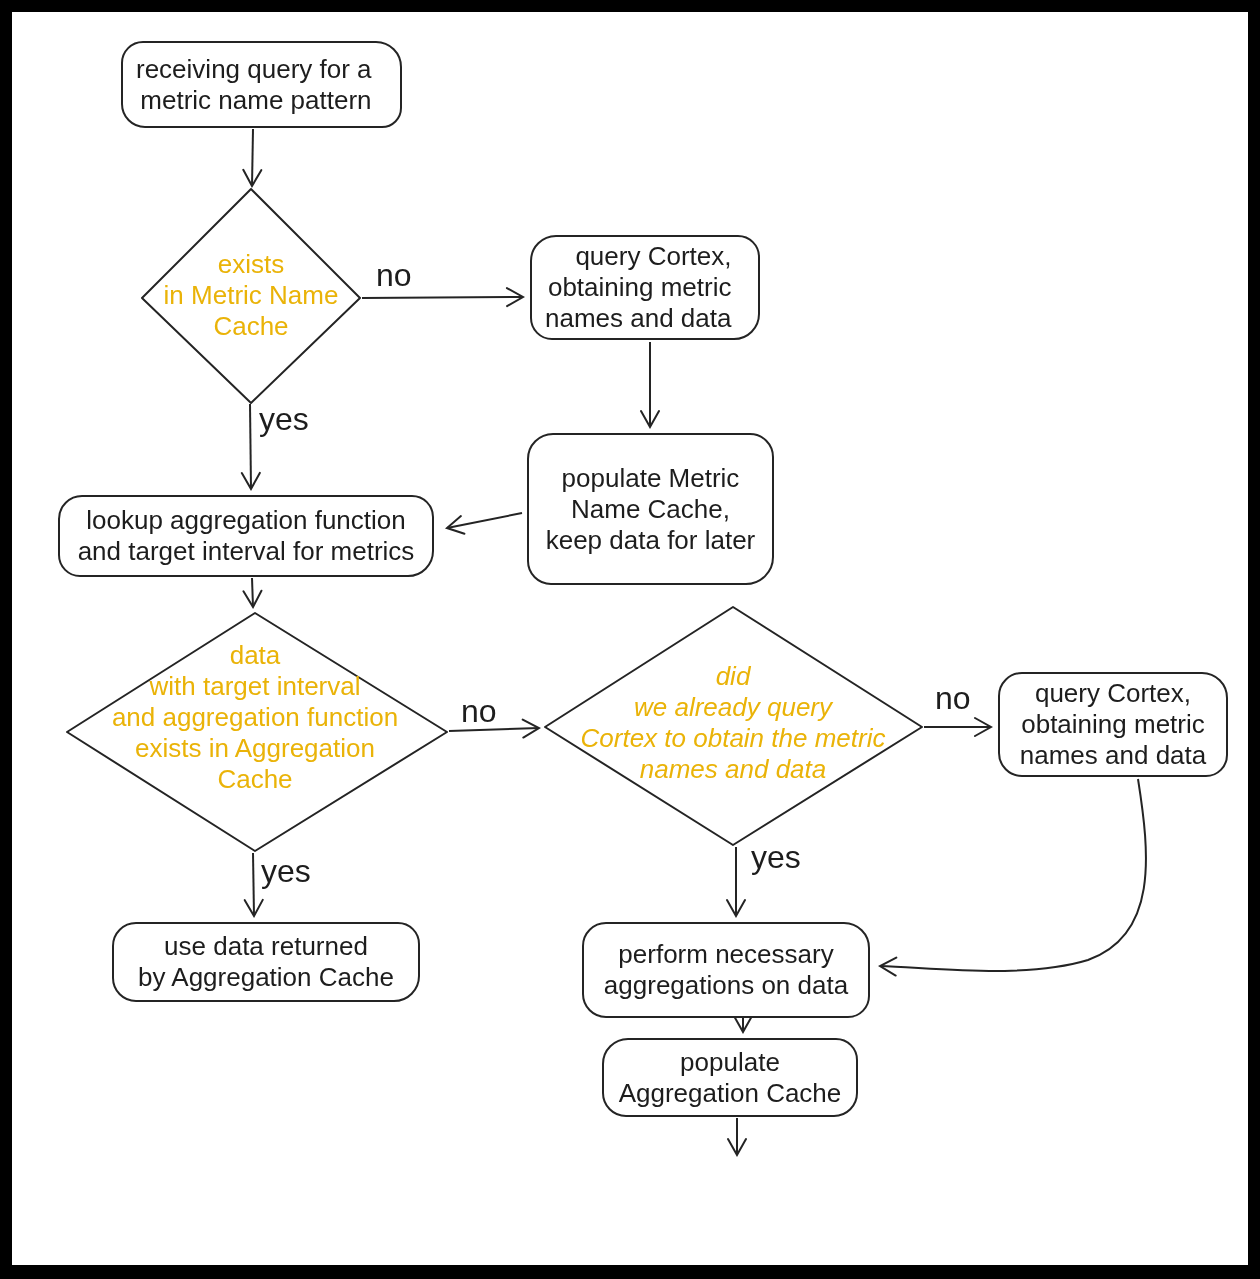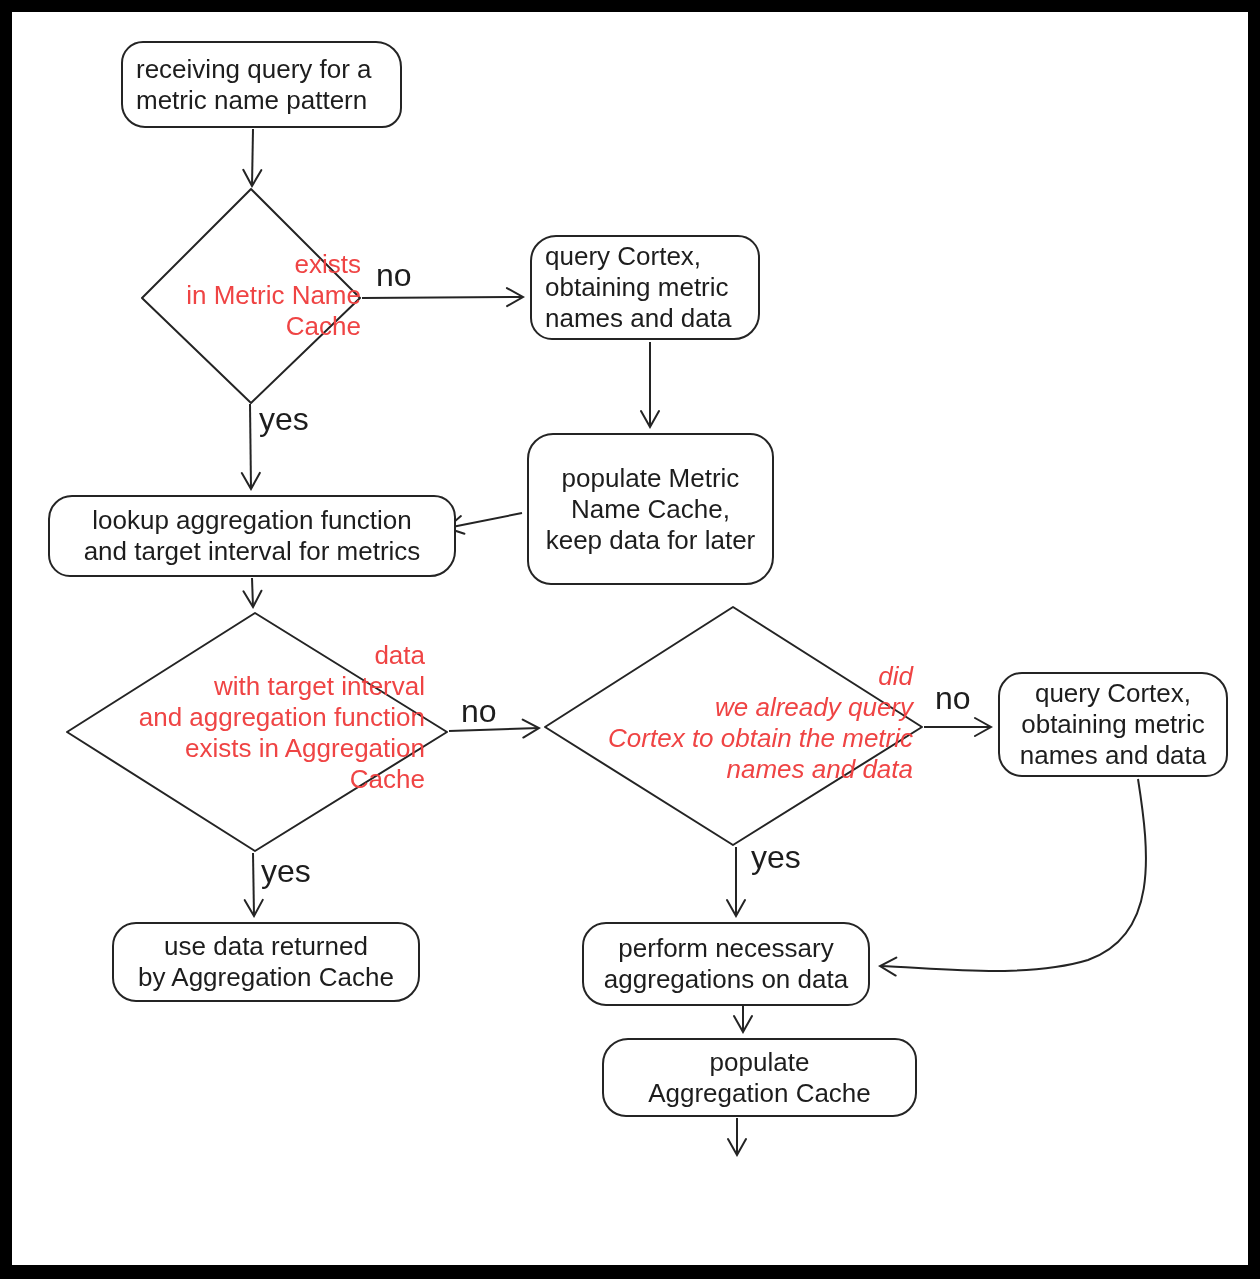--- a/index.html
+++ b/index.html
@@ -26,26 +26,26 @@
     border: 2px solid #242424;
     box-sizing: border-box;
     display: flex;
     align-items: center;
     color: #1d1d1d;
     font-size: 26px;
     line-height: 31px;
     white-space: pre-line;
   }
   .center { justify-content: center; text-align: center; }
-  .leftal { justify-content: flex-start; text-align: left; padding-left: 13px; padding-right: 6px; }
+  .leftal { justify-content: flex-start; text-align: right; padding-left: 13px; padding-right: 6px; }
   .dlabel {
     position: absolute;
-    text-align: right;
+    text-align: center;
     white-space: pre-line;
-    color: #ef4444;
+    color: #eab308;
     font-size: 26px;
     line-height: 31px;
   }
   .elabel {
     position: absolute;
     color: #1d1d1d;
     font-size: 32px;
     line-height: 28px;
   }
 </style>
@@ -85,34 +85,34 @@
 metric name pattern</div>
 
   <div class="node leftal" style="left:530px; top:235px; width:230px; height:105px; border-radius:26px 22px 26px 22px;">query Cortex,
 obtaining metric
 names and data</div>
 
   <div class="node center" style="left:527px; top:433px; width:247px; height:152px; border-radius:26px 24px 28px 24px;">populate Metric
 Name Cache,
 keep data for later</div>
 
-  <div class="node center" style="left:48px; top:495px; width:408px; height:82px; border-radius:24px 22px 26px 22px;">lookup aggregation function
+  <div class="node center" style="left:58px; top:495px; width:376px; height:82px; border-radius:24px 22px 26px 22px;">lookup aggregation function
 and target interval for metrics</div>
 
   <div class="node center" style="left:998px; top:672px; width:230px; height:105px; border-radius:24px 26px 22px 24px; padding:0 4px;">query Cortex,
 obtaining metric
 names and data</div>
 
   <div class="node center" style="left:112px; top:922px; width:308px; height:80px; border-radius:24px 22px 26px 24px;">use data returned
 by Aggregation Cache</div>
 
-  <div class="node center" style="left:582px; top:922px; width:288px; height:84px; border-radius:24px 26px 22px 24px;">perform necessary
+  <div class="node center" style="left:582px; top:922px; width:288px; height:96px; border-radius:24px 26px 22px 24px;">perform necessary
 aggregations on data</div>
 
-  <div class="node center" style="left:602px; top:1038px; width:315px; height:79px; border-radius:26px 22px 24px 24px;">populate
+  <div class="node center" style="left:602px; top:1038px; width:256px; height:79px; border-radius:26px 22px 24px 24px;">populate
 Aggregation Cache</div>
 
 
   <div class="dlabel" style="left:141px; top:249px; width:220px;">exists
 in Metric Name
 Cache</div>
 
   <div class="dlabel" style="left:85px; top:640px; width:340px;">data
 with target interval
 and aggregation function

